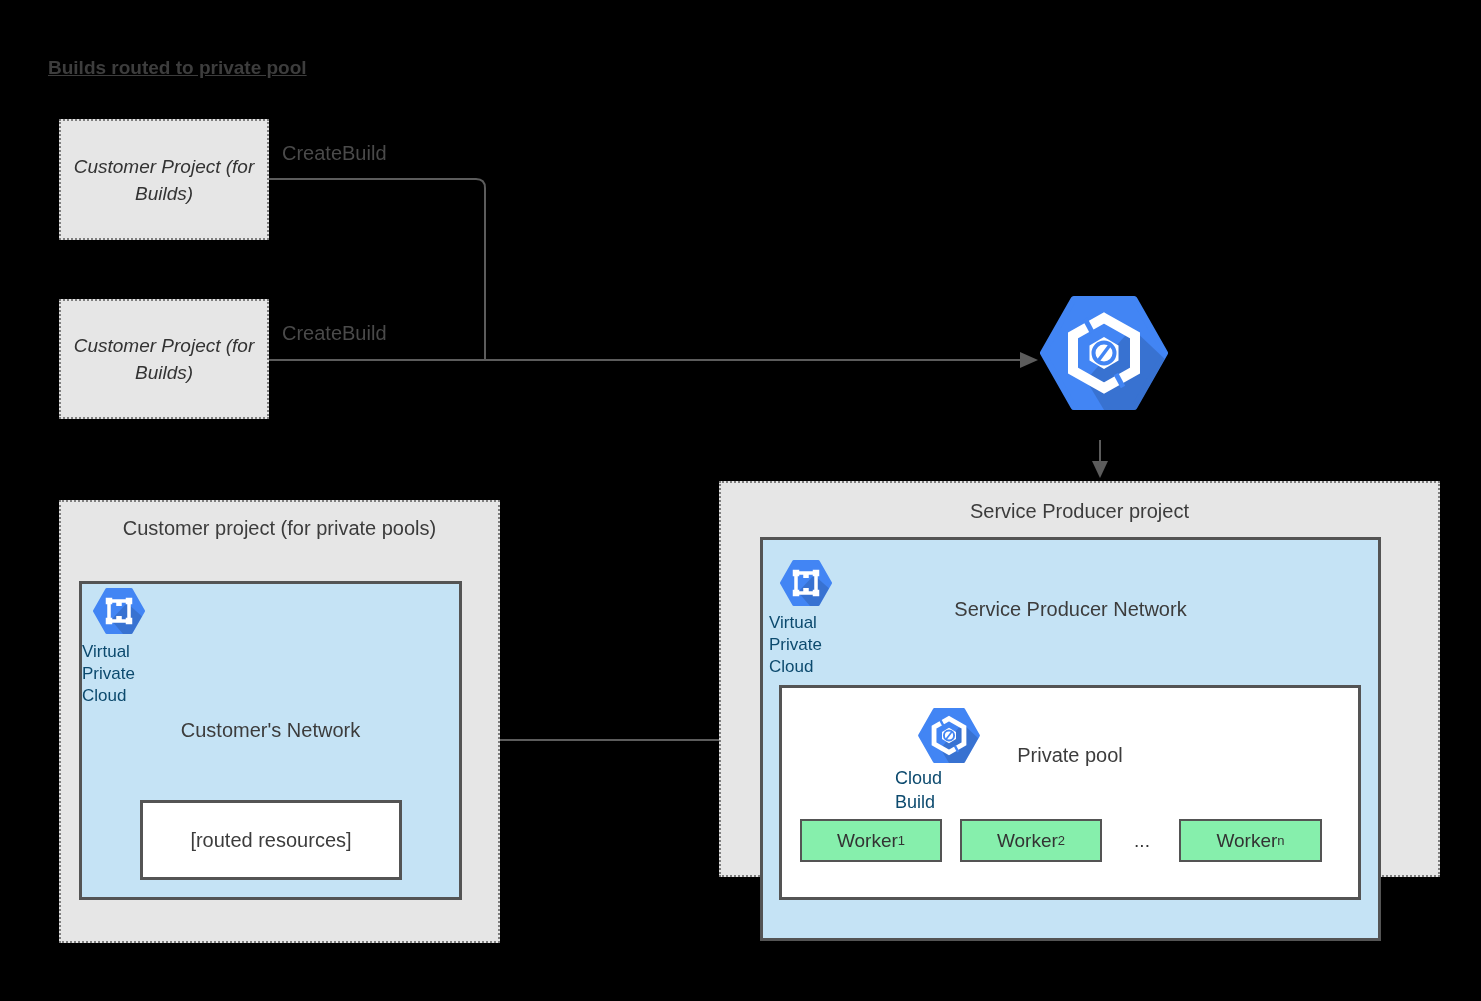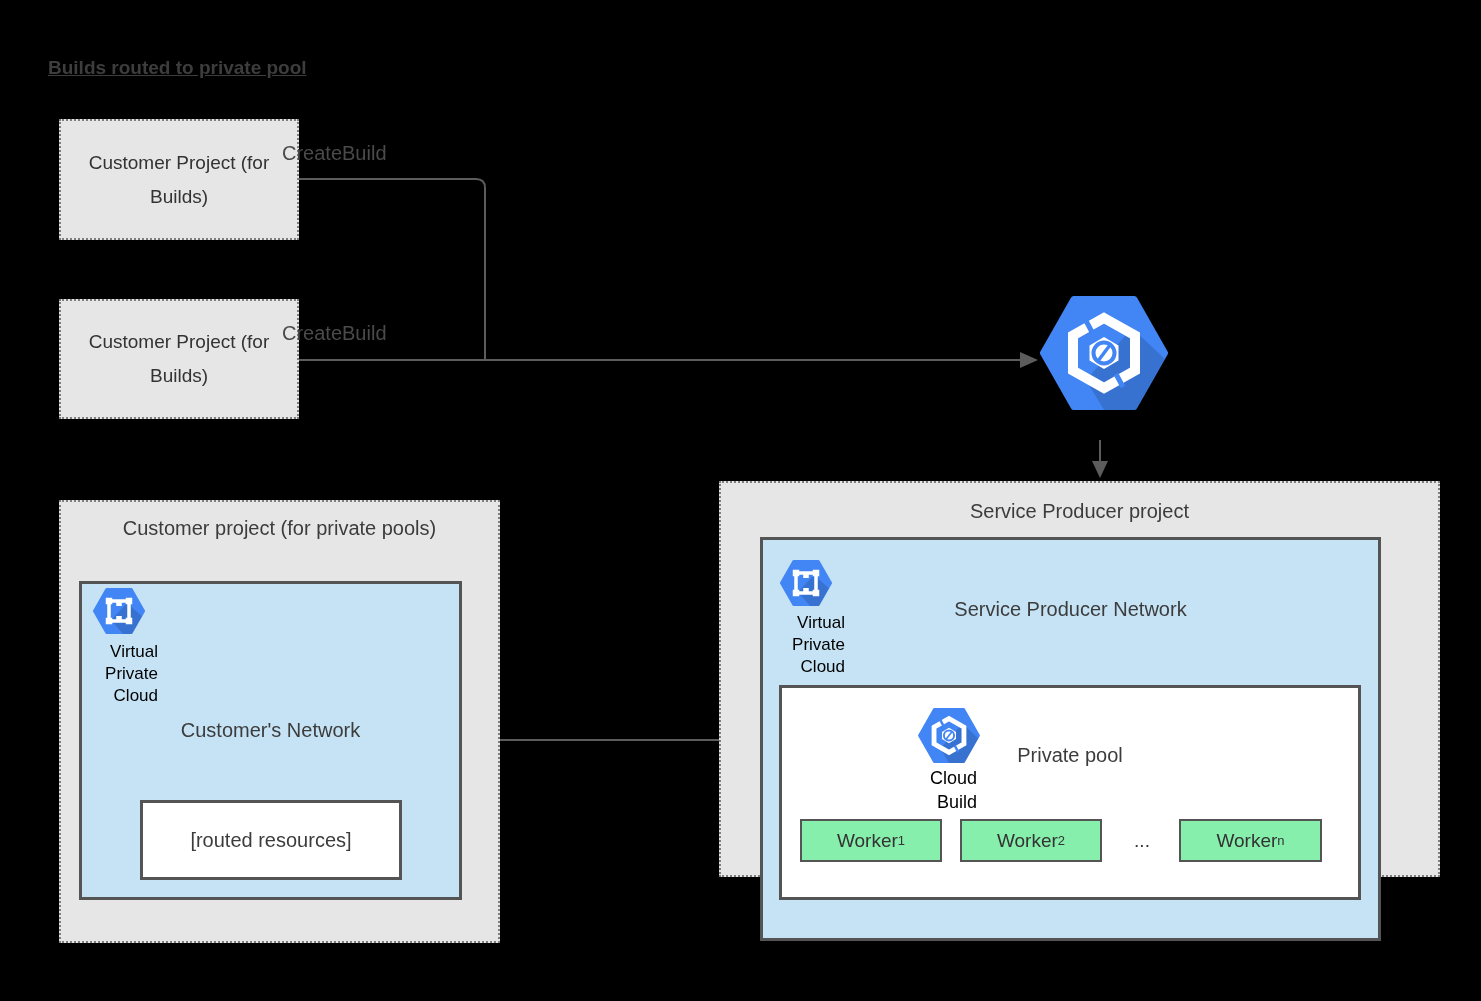--- a/index.html
+++ b/index.html
@@ -15,42 +15,43 @@
   .abs { position: absolute; }
   .diagram-title {
     left: 48px; top: 57px;
     font-size: 19px; font-weight: bold; color: #3d3d3d; text-decoration: underline;
   }
   .gray-box {
     background: #e6e6e6;
     border: 2px dotted #7e7e7e;
   }
   .proj-small {
-    width: 240px; display: flex; align-items: center; justify-content: center;
-    text-align: center; font-size: 19px; color: #333; line-height: 34px;
+    width: 210px; display: flex; align-items: center; justify-content: center;
+    text-align: center; font-size: 19px; color: #333; line-height: 27px;
     padding: 0 12px;
+    font-style: italic;
   }
   .conn-label { font-size: 20px; color: #4a4a4a; }
   .container-title {
     display: block; text-align: center; font-size: 20px; color: #3c3c3c;
   }
   .net-box {
     background: #c5e3f5;
     border: 3px solid #545454;
   }
   .net-title {
     left: 0; width: 100%; text-align: center;
     font-size: 20px; color: #3c3c3c;
   }
   .white-box {
     background: #fff;
     border: 3px solid #545454;
   }
   .icon-caption {
-    text-align: right; color: #000000;
+    text-align: left; color: #0c4a6e;
   }
   .vpc-caption { width: 76px; font-size: 17px; line-height: 22px; }
   .cb-caption  { width: 82px; font-size: 18px; line-height: 24px; }
   .worker-box {
     background: #86efac; border: 2px solid #545454;
     display: flex; align-items: center; justify-content: center;
     font-size: 19px; color: #333;
   }
   .worker-box sub { font-size: 13px; }
   .dots {

